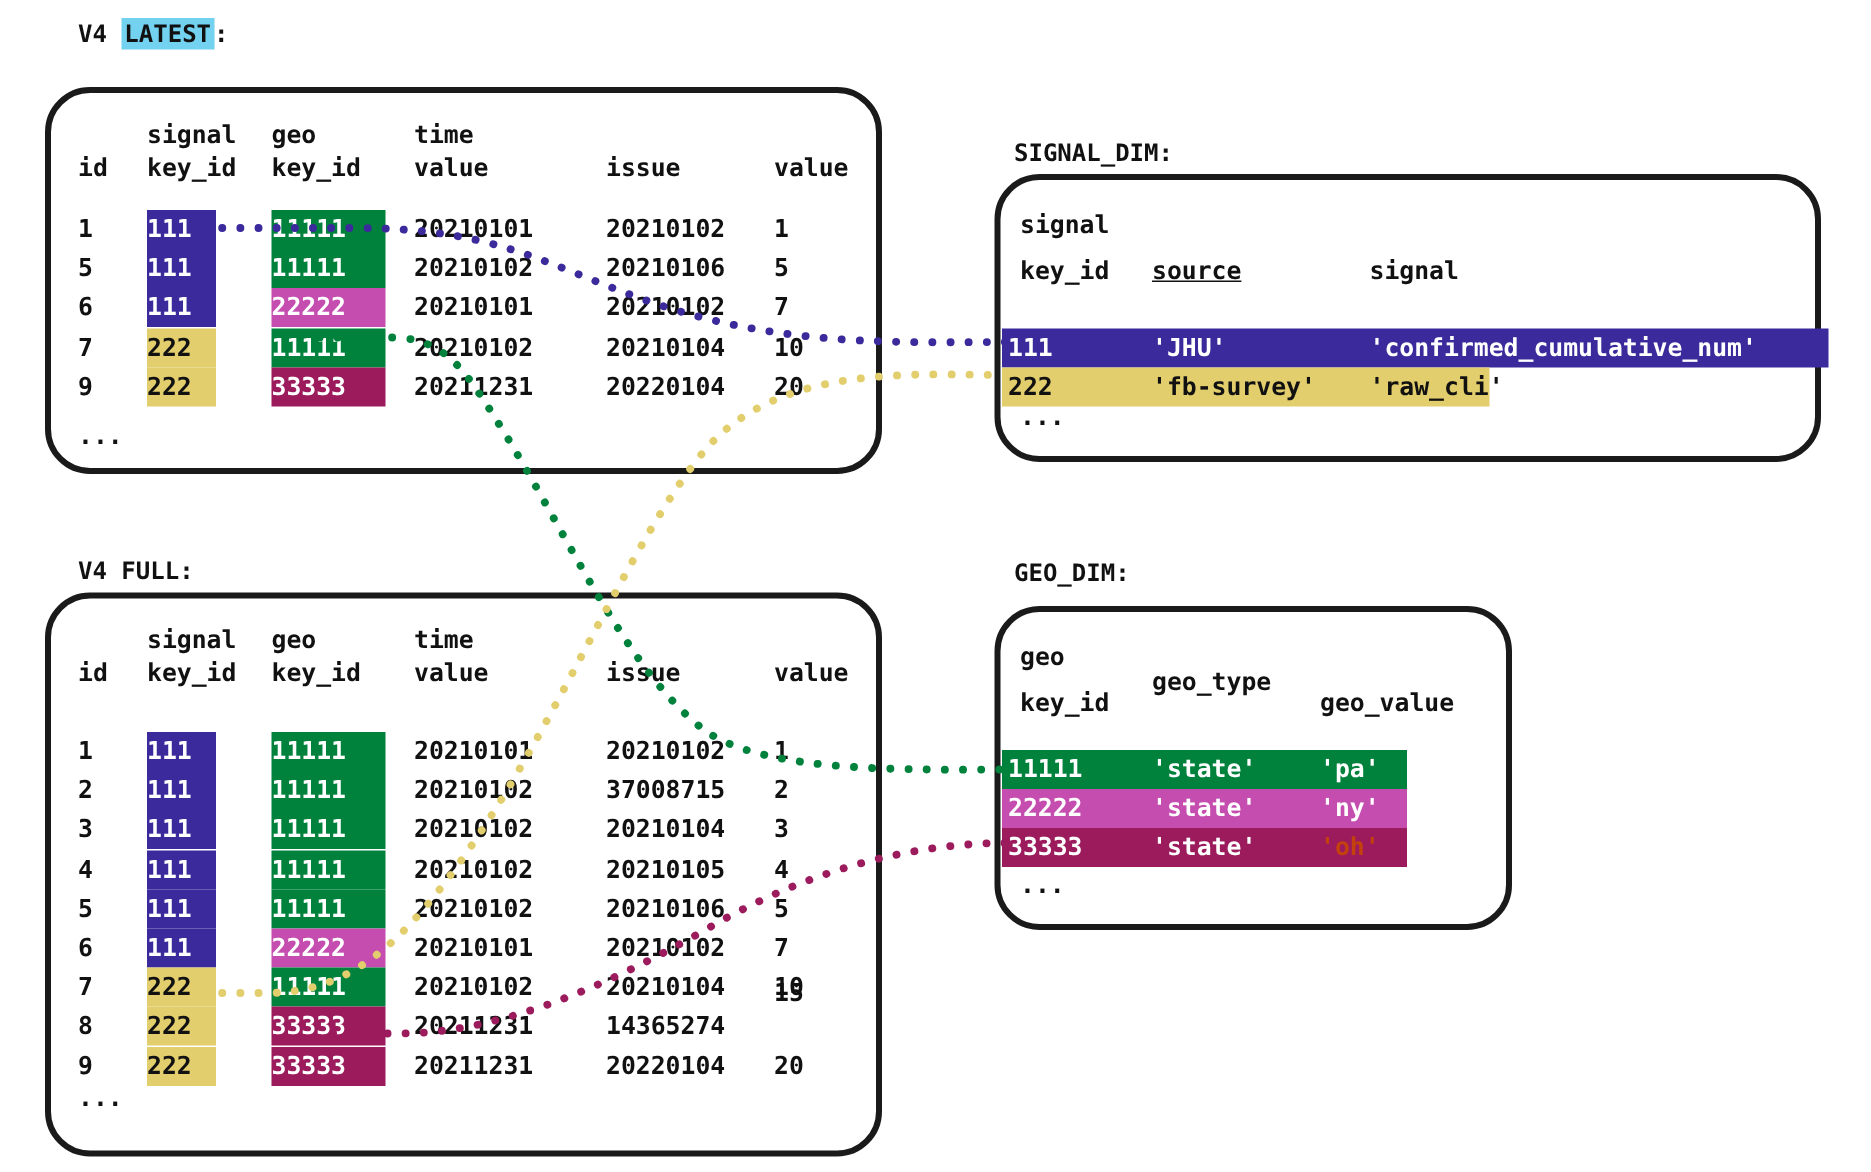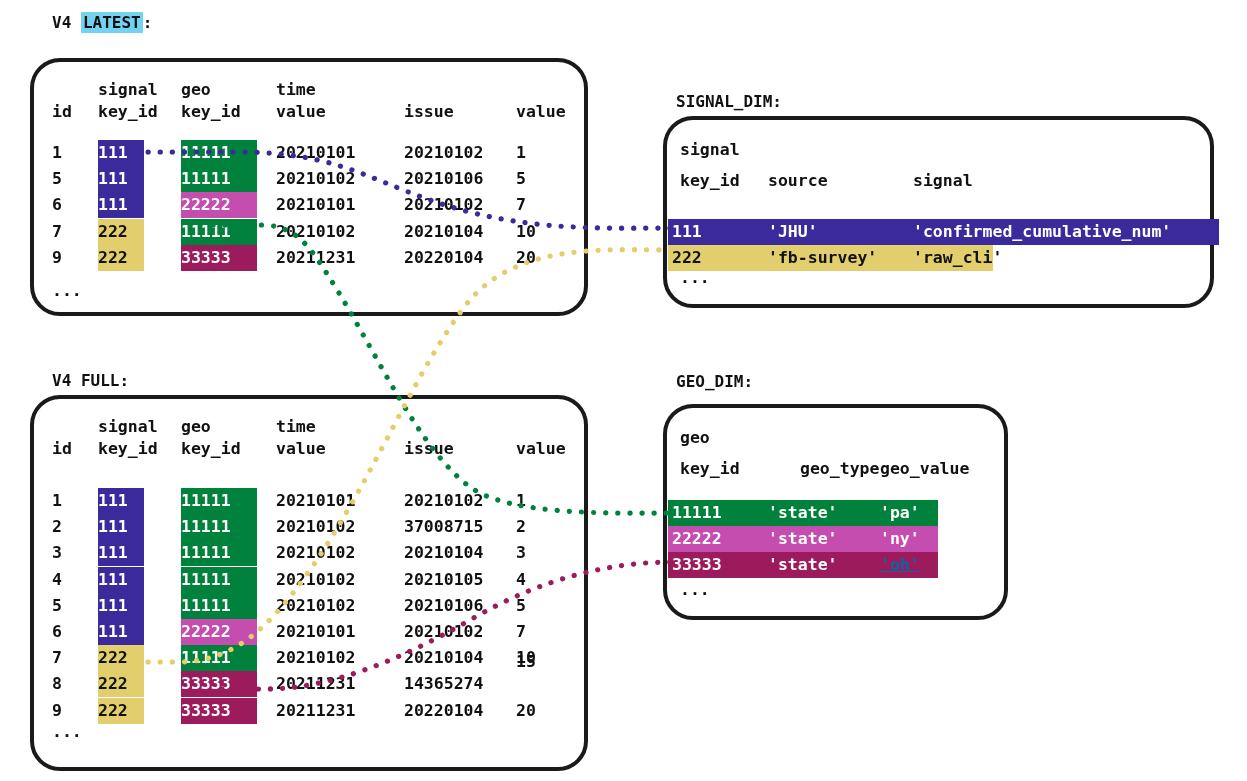--- a/index.html
+++ b/index.html
@@ -177,49 +177,49 @@
       <div class="chip yellow" style="left: 98px; top: 697.6px; width: 46px;">222</div>
       <div class="chip maroon" style="left: 181px; top: 697.6px; width: 76px;">33333</div>
       <div class="cell" style="left: 276px; top: 697.6px;">20211231</div>
       <div class="cell" style="left: 404px; top: 697.6px;">20220104</div>
       <div class="cell" style="left: 516px; top: 697.6px;">20</div>
     </div>
   <div class="dots" style="left:52px;top:722px;">...</div>
 
   <div class="hdr" style="left:680px;top:140px;">signal</div>
   <div class="hdr" style="left:680px;top:171px;">key_id</div>
-  <div class="hdr" style="left:768px;top:171px;">source</div>
+  <div class="hdr" style="left:768px;top:171px;text-decoration:underline;">source</div>
   <div class="hdr" style="left:913px;top:171px;">signal</div>
 
   <div id="signal-dim-rows">
       <div class="rowband" style="left: 668px; top: 219px; width: 551px; background: rgb(59, 42, 155);"></div>
       <div class="cell" style="left: 672px; top: 219px; color: rgb(255, 255, 255);">111</div>
       <div class="cell" style="left: 768px; top: 219px; color: rgb(255, 255, 255);">'JHU'</div>
       <div class="cell" style="left: 913px; top: 219px; color: rgb(255, 255, 255);">'confirmed_cumulative_num'</div>
       <div class="rowband" style="left: 668px; top: 245.2px; width: 325px; background: rgb(226, 206, 108);"></div>
       <div class="cell" style="left: 672px; top: 245.2px; color: rgb(17, 17, 17);">222</div>
       <div class="cell" style="left: 768px; top: 245.2px; color: rgb(17, 17, 17);">'fb-survey'</div>
       <div class="cell" style="left: 913px; top: 245.2px; color: rgb(17, 17, 17);">'raw_cli'</div>
     </div>
   <div class="dots" style="left:680px;top:268px;">...</div>
 
   <div class="hdr" style="left:680px;top:428px;">geo</div>
   <div class="hdr" style="left:680px;top:459px;">key_id</div>
-  <div class="hdr" style="left:768px;top:459px;margin-left:32px;">geo_type</div>
+  <div class="hdr" style="left:768px;top:445px;">geo_type</div>
   <div class="hdr" style="left:880px;top:459px;">geo_value</div>
 
   <div id="geo-dim-rows">
       <div class="rowband" style="left: 668px; top: 500px; width: 270px; background: rgb(0, 130, 60);"></div>
       <div class="cell" style="left: 672px; top: 500px; color: rgb(255, 255, 255);">11111</div>
       <div class="cell" style="left: 768px; top: 500px; color: rgb(255, 255, 255);">'state'</div>
       <div class="cell" style="left: 880px; top: 500px; color: rgb(255, 255, 255);">'pa'</div>
       <div class="rowband" style="left: 668px; top: 526.2px; width: 270px; background: rgb(196, 77, 175);"></div>
       <div class="cell" style="left: 672px; top: 526.2px; color: rgb(255, 255, 255);">22222</div>
       <div class="cell" style="left: 768px; top: 526.2px; color: rgb(255, 255, 255);">'state'</div>
       <div class="cell" style="left: 880px; top: 526.2px; color: rgb(255, 255, 255);">'ny'</div>
       <div class="rowband" style="left: 668px; top: 552.4px; width: 270px; background: rgb(156, 27, 92);"></div>
       <div class="cell" style="left: 672px; top: 552.4px; color: rgb(255, 255, 255);">33333</div>
       <div class="cell" style="left: 768px; top: 552.4px; color: rgb(255, 255, 255);">'state'</div>
-      <div class="cell" style="left: 880px; top: 552.4px; color: #0369a1; text-decoration: underline;">'oh'</div>
+      <div class="cell" style="left: 880px; top: 552.4px; color: #c2410c;">'oh'</div>
     </div>
   <div class="dots" style="left:680px;top:580px;">...</div>
 
 </div>
 
 </body></html>

